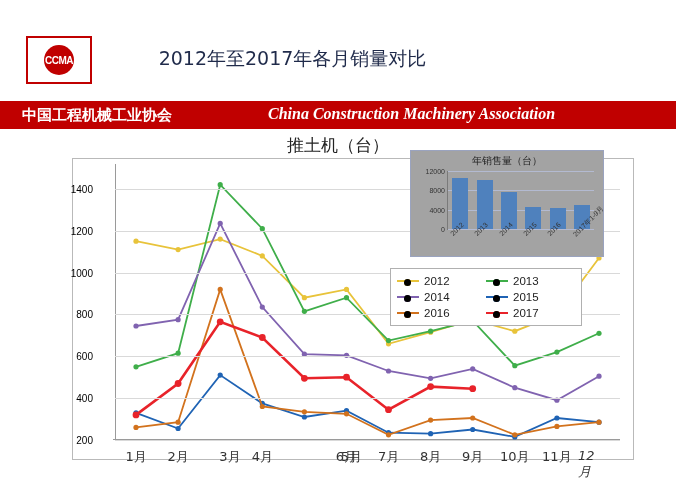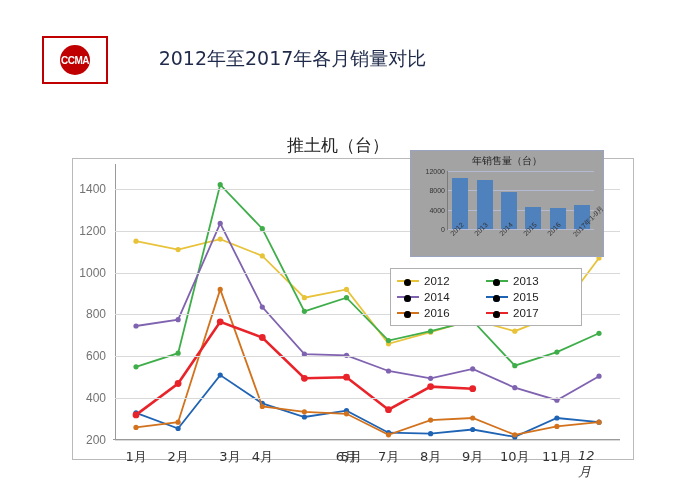--- a/index.html
+++ b/index.html
@@ -1,34 +1,34 @@
 <!DOCTYPE html>
 <html><head>
 <meta charset="utf-8">
 <style>
   html,body{margin:0;padding:0;}
   body{width:676px;height:489px;background:#ffffff;font-family:"Liberation Sans","DejaVu Sans",sans-serif;overflow:hidden;}
   #page{position:relative;width:676px;height:489px;background:#fff;}
 
   
-  .logo-box{position:absolute;left:42px;top:36px;width:62px;height:44px;border:2px solid #c00000;display:flex;align-items:center;justify-content:center;}
+  .logo-box{position:absolute;left:26px;top:36px;width:62px;height:44px;border:2px solid #c00000;display:flex;align-items:center;justify-content:center;}
   .logo-inner{width:30px;height:30px;border-radius:50%;background:#c00000;color:#fff;font-size:10px;font-weight:bold;display:flex;align-items:center;justify-content:center;letter-spacing:-0.5px;}
   .main-title{position:absolute;left:0;top:46px;width:585px;text-align:center;font-size:19px;color:#1f2a4a;font-family:"DejaVu Sans",sans-serif;}
 
   .red-bar{position:absolute;left:0;top:101px;width:676px;height:28px;background:#c00000;}
   .red-bar .cn{position:absolute;left:22px;top:5px;color:#ffffff;font-size:15px;font-weight:bold;font-family:"DejaVu Sans",sans-serif;}
   .red-bar .en{position:absolute;left:268px;top:4px;color:#ffffff;font-size:16px;font-weight:bold;font-style:italic;font-family:"Liberation Serif",serif;}
 
   
   .chart-title{position:absolute;left:0;top:134px;width:676px;text-align:center;font-size:17px;color:#222;font-family:"DejaVu Sans",sans-serif;}
   .plot-frame{position:absolute;left:72px;top:158px;width:560px;height:300px;border:1px solid #b9b9b9;background:#fff;}
   .axis-area{position:absolute;left:115px;top:168px;width:505px;height:272px;}
 
   .gridline{position:absolute;left:0;width:505px;height:1px;background:#d9d9d9;}
-  .ytick{position:absolute;right:100%;margin-right:9px;transform:translateY(-50%);font-size:12px;color:#737373;white-space:nowrap;}
+  .ytick{position:absolute;right:100%;margin-right:22px;transform:translateY(-50%);font-size:10px;color:#000000;white-space:nowrap;}
   .xaxis{position:absolute;left:-2px;bottom:0;width:507px;height:1px;background:#9a9a9a;}
   .yaxis{position:absolute;left:0;top:-4px;width:1px;height:276px;background:#9a9a9a;}
   .xtick{position:absolute;top:calc(100% + 8px);transform:translateX(-50%);font-size:13px;color:#333;font-family:"DejaVu Sans",sans-serif;}
 
   svg.lines{position:absolute;left:0;top:0;overflow:visible;}
 
   
   .legend{position:absolute;left:390px;top:268px;width:178px;background:#ffffff;border:1px solid #b0b0b0;padding:4px 6px;display:flex;flex-wrap:wrap;}
   .legend-item{width:50%;display:flex;align-items:center;font-size:11.5px;color:#222;padding:2px 0;}
   .legend-swatch{width:22px;height:0;border-top:2px solid #000;margin-right:5px;position:relative;}
@@ -47,20 +47,24 @@
 <body>
 
 <div id="page">
 
   <div class="logo-box">
     <div class="logo-inner">CCMA</div>
   </div>
 
   <div class="main-title">2012年至2017年各月销量对比</div>
 
+  <div class="red-bar">
+    <div class="cn">中国工程机械工业协会</div>
+    <div class="en">China Construction Machinery Association</div>
+  </div>
 
   <div class="chart-title">推土机（台）</div>
 
   <div class="plot-frame"></div>
 
   <div class="axis-area" id="axisArea">
     <div class="yaxis"></div>
     <div class="xaxis"></div>
     <svg class="lines" id="svgLines" width="505" height="272">
         <path d="M 21.0 73.2 L 63.1 81.6 L 105.2 71.1 L 147.3 87.9 L 189.4 129.7 L 231.5 121.4 L 273.5 175.8 L 315.6 164.2 L 357.7 151.7 L 399.8 163.2 L 441.9 146.5 L 484.0 90.0" fill="none" stroke="#e8c33a" stroke-width="1.8"></path>

